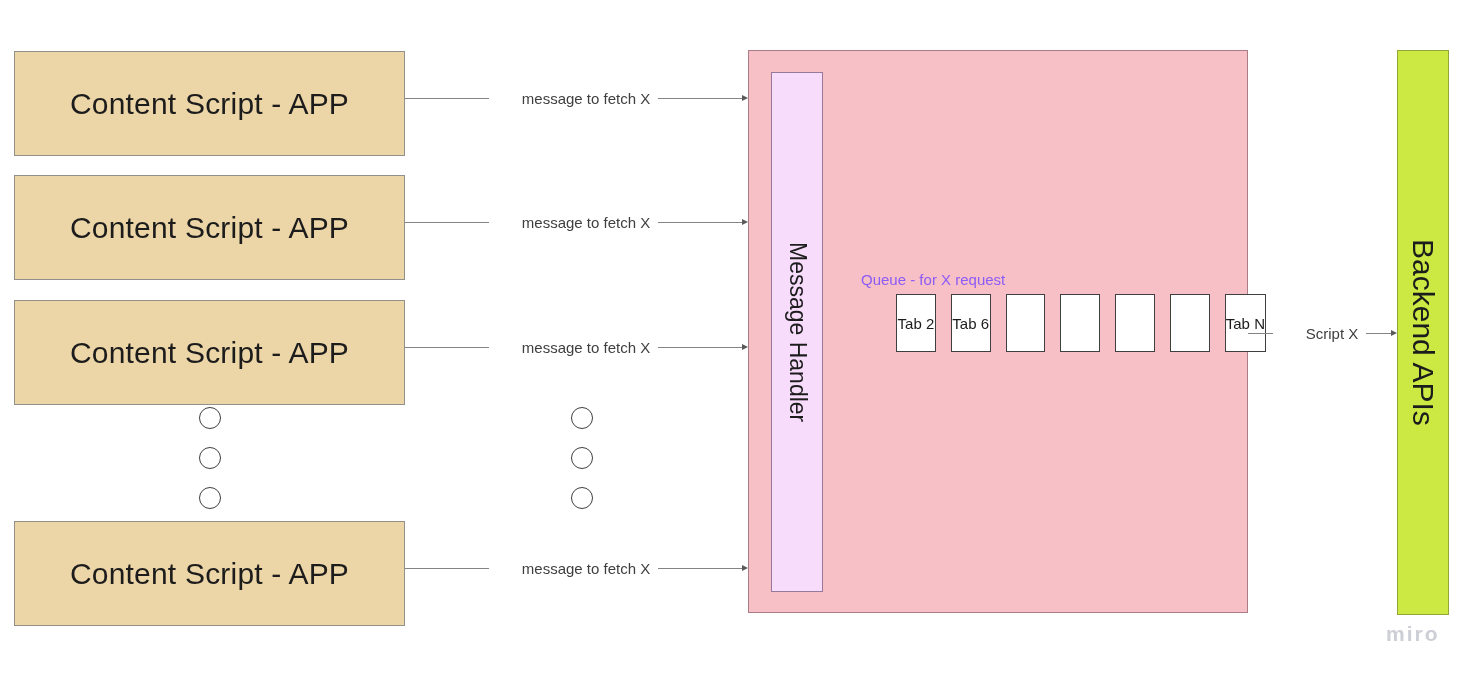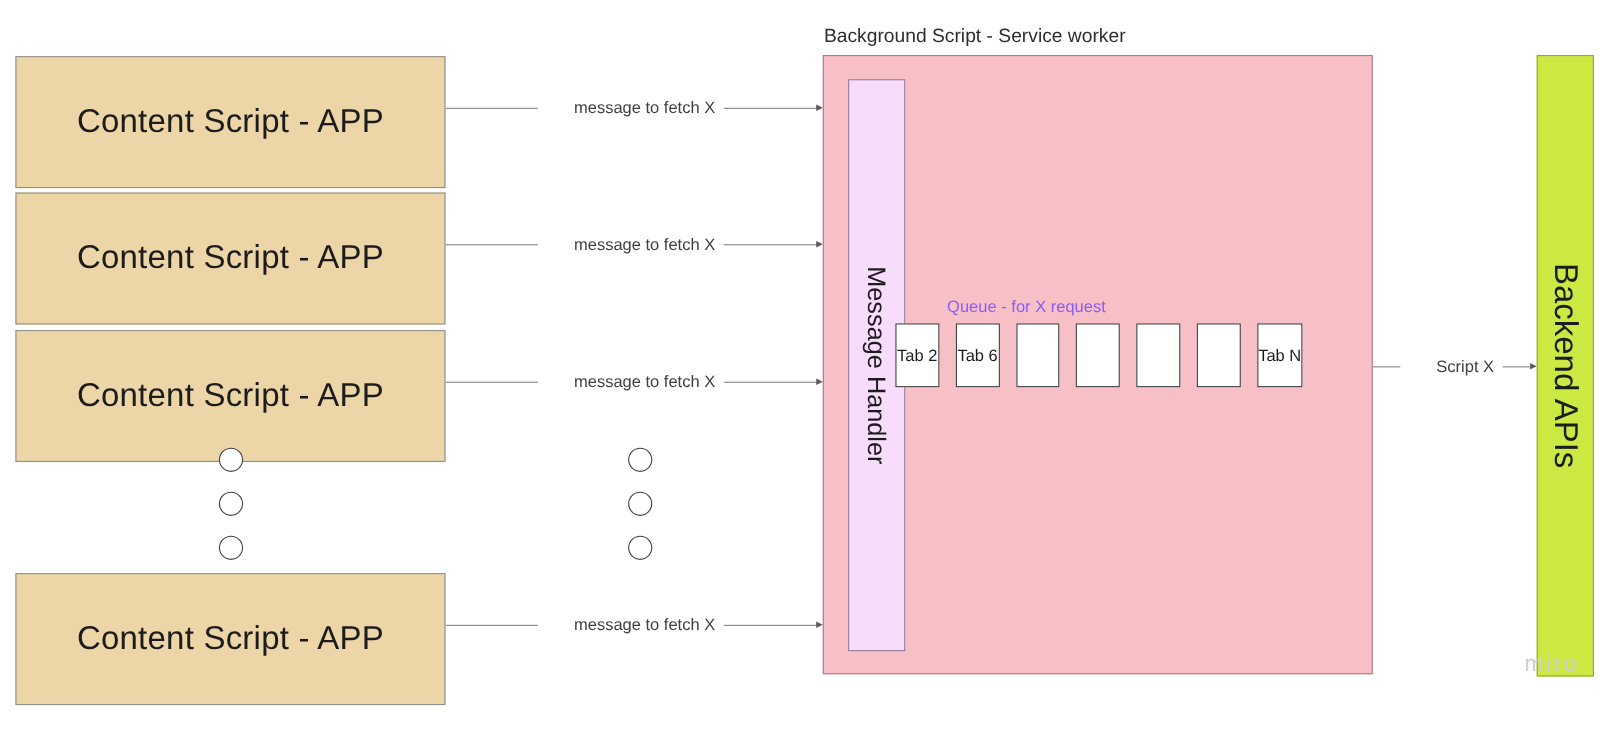--- a/index.html
+++ b/index.html
@@ -2,21 +2,21 @@
 <html style="--tan: #ecd5a6; --pink: #f7bfc6; --lav: #f8dcfc; --green: #cbe843; --cell: #ffffff;"><head>
 <meta charset="utf-8">
 <style>
   html,body{margin:0;padding:0;background:#ffffff;}
   .canvas{
     position:relative;width:1469px;height:680px;background:#fff;overflow:hidden;
     font-family:"Liberation Sans","DejaVu Sans",sans-serif;color:#1f1f1f;
   }
   
   .cs-box{
-    position:absolute;left:14px;width:391px;height:120px;
+    position:absolute;left:14px;width:391px;height:105px;
     background:var(--tan,#ecd5a6);border:1px solid #92908a;
     display:flex;align-items:center;justify-content:center;
     box-sizing:border-box;
   }
   .cs-box span{font-size:30px;color:#1c1c1c;letter-spacing:.2px;}
   .bg-box{
     position:absolute;left:748px;top:50px;width:500px;height:563px;
     background:var(--pink,#f7bfc6);border:1px solid #aa7c85;box-sizing:border-box;
   }
   .bg-title{
@@ -35,21 +35,21 @@
     position:absolute;left:1397px;top:50px;width:52px;height:565px;
     background:var(--green,#cbe843);border:1px solid #92a637;box-sizing:border-box;
     display:flex;align-items:center;justify-content:center;
   }
   .backend .vtext{font-size:30px;}
   
   .queue-title{
     position:absolute;left:861px;top:271px;font-size:15px;color:#8b5cf6;
   }
   .queue{
-    position:absolute;left:814px;top:294px;width:370px;height:58px;display:flex;gap:16px;
+    position:absolute;left:896px;top:294px;width:370px;height:58px;display:flex;gap:16px;
   }
   .qcell{
     flex:1 1 0;background:var(--cell,#ffffff);border:1px solid #3f3f3f;margin-left:-1px;
     display:flex;align-items:center;justify-content:center;
     font-size:15px;color:#1c1c1c;box-sizing:border-box;white-space:nowrap;
   }
   .qcell:first-child{margin-left:0;}
   
   .connector{
     position:absolute;height:20px;display:flex;align-items:center;
@@ -62,21 +62,21 @@
     width:0;height:0;border-top:3.5px solid transparent;border-bottom:3.5px solid transparent;
     border-left:6.5px solid #5a5a5a;flex:0 0 auto;
   }
   
   .dot{
     position:absolute;width:22px;height:22px;border-radius:50%;
     background:#fff;border:1px solid #3f3f3f;box-sizing:border-box;
   }
   
   .watermark{
-    position:absolute;left:1386px;top:592px;font-size:21px;font-weight:400;
+    position:absolute;left:1386px;top:622px;font-size:21px;font-weight:700;
     letter-spacing:2px;color:#cdced6;
   }
 </style>
 </head>
 <body>
 
 <div class="canvas">
 
   <div class="cs-box" style="top:51px">
     <span>Content Script - APP</span>
@@ -117,21 +117,20 @@
   </div>
 
   <div class="dot" style="left:199px;top:407px"></div>
   <div class="dot" style="left:199px;top:447px"></div>
   <div class="dot" style="left:199px;top:487px"></div>
 
   <div class="dot" style="left:571px;top:407px"></div>
   <div class="dot" style="left:571px;top:447px"></div>
   <div class="dot" style="left:571px;top:487px"></div>
 
-  <div class="bg-title">Background Script - Service worker</div>
   <div class="bg-box"></div>
 
   <div class="handler">
     <span class="vtext">Message Handler</span>
   </div>
 
   <div class="queue-title">Queue - for X request</div>
   <div class="queue">
     <div class="qcell">Tab 2</div>
     <div class="qcell">Tab 6</div>

